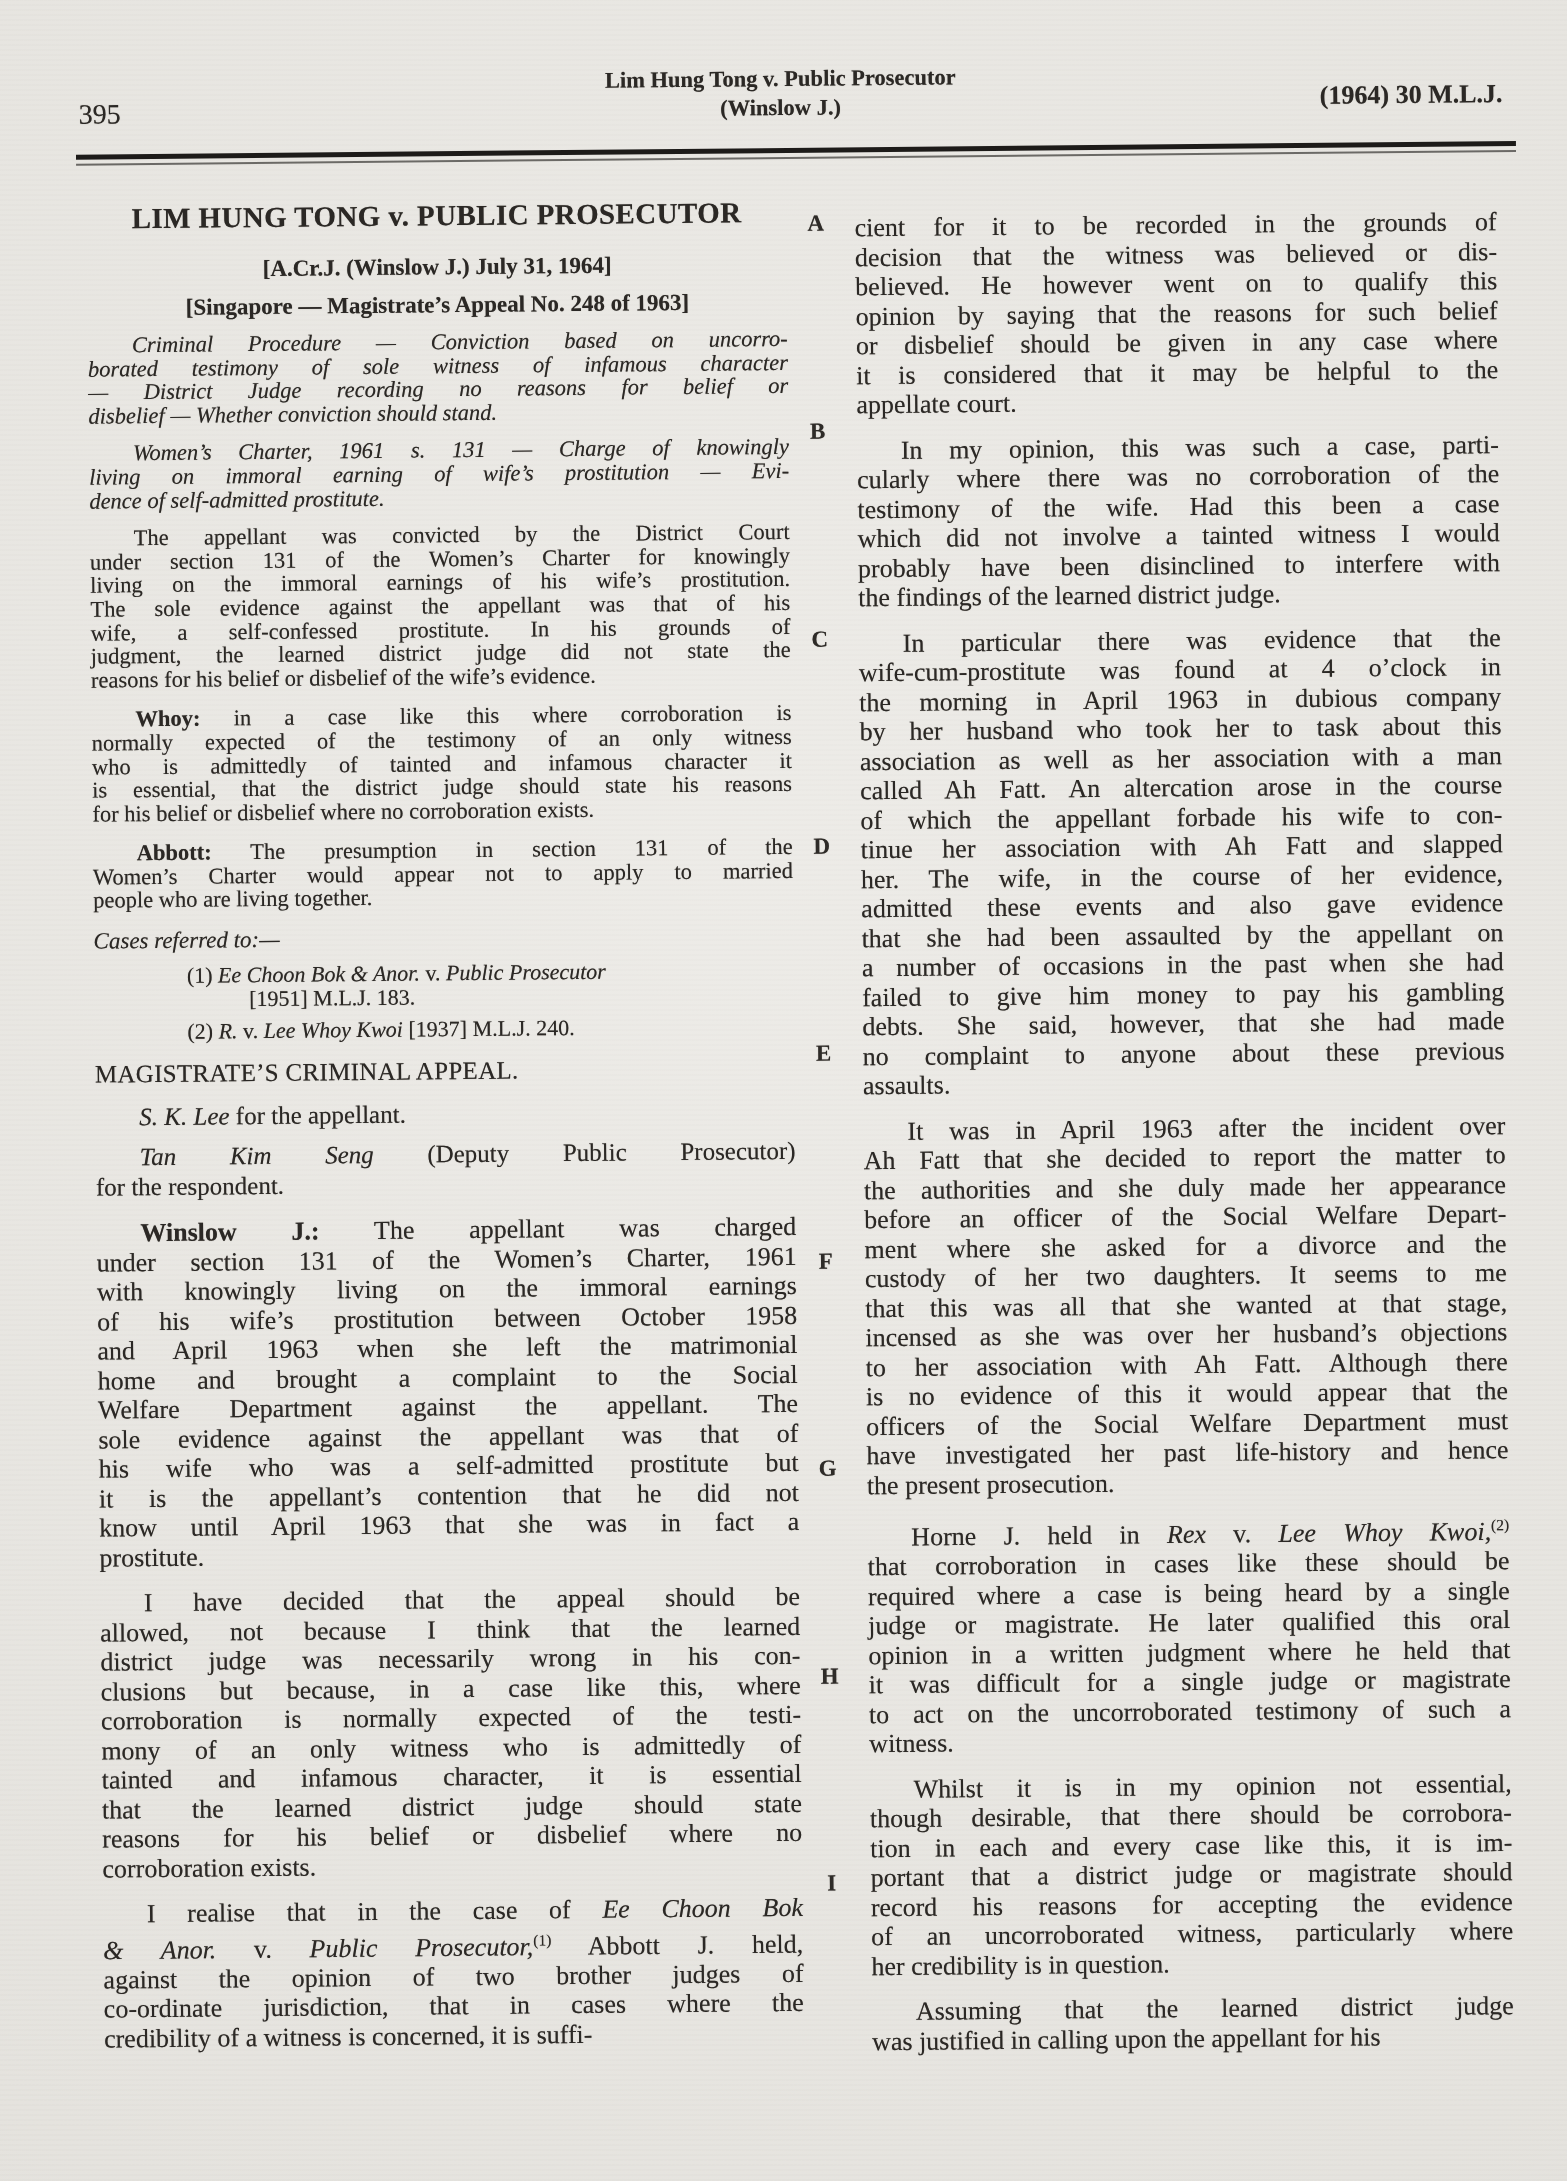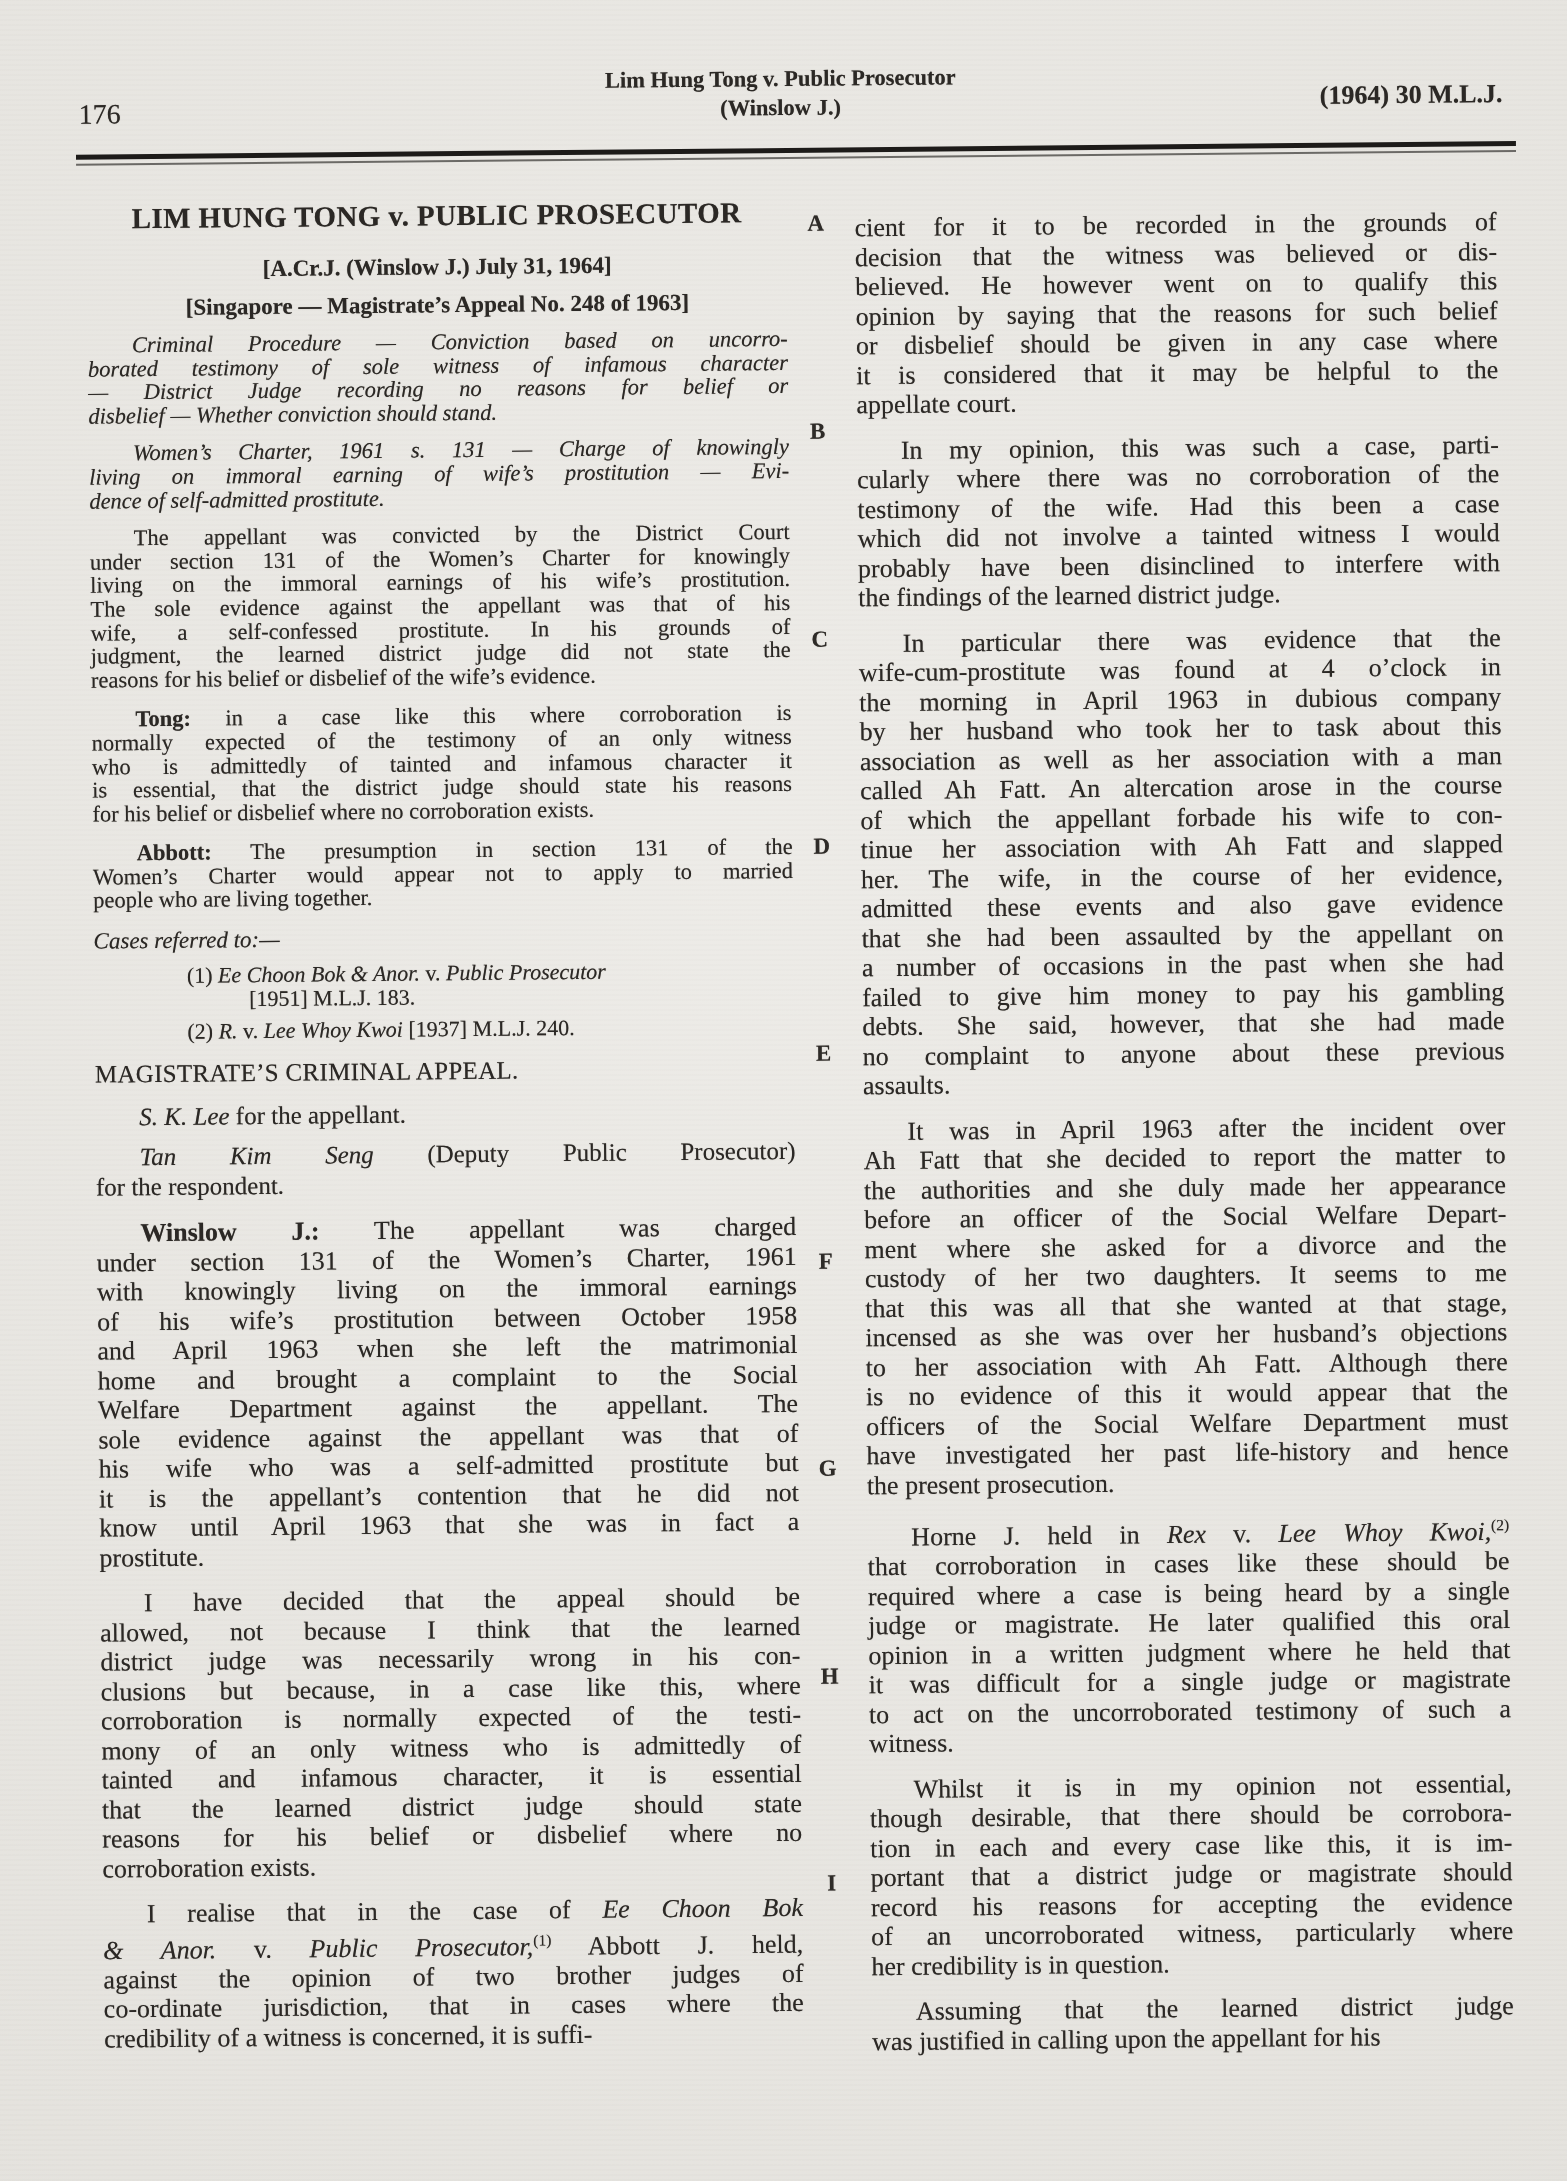--- a/index.html
+++ b/index.html
@@ -63,21 +63,21 @@
 
   .mletter { position:absolute; left:800px; width:48px; text-align:center;
              font-weight:bold; font-size:23px; color:#2e2b28; }
 </style>
 </head>
 <body>
 
 <div id="paper">
   <div id="content">
 
-    <div class="pgnum txt">176</div>
+    <div class="pgnum txt">395</div>
 
     <div class="runhead txt">
       <div>Lim Hung Tong v. Public Prosecutor</div>
       <div>(Winslow J.)</div>
     </div>
 
     <div class="cite txt">(1964) 30 M.L.J.</div>
 
     <div class="rule1"></div>
     <div class="rule2"></div>
@@ -102,21 +102,21 @@
       <div class="para small ind">
           <div class="ln">The appellant was convicted by the District Court</div>
           <div class="ln">under section 131 of the Women’s Charter for knowingly</div>
           <div class="ln">living on the immoral earnings of his wife’s prostitution.</div>
           <div class="ln">The sole evidence against the appellant was that of his</div>
           <div class="ln">wife, a self-confessed prostitute.  In his grounds of</div>
           <div class="ln">judgment, the learned district judge did not state the</div>
           <div class="ln end">reasons for his belief or disbelief of the wife’s evidence.</div>
         </div>
       <div class="para small ind">
-          <div class="ln"><span class="b">Tong:</span><span> in a case like this where corroboration is</span></div>
+          <div class="ln"><span class="b">Whoy:</span><span> in a case like this where corroboration is</span></div>
           <div class="ln">normally expected of the testimony of an only witness</div>
           <div class="ln">who is admittedly of tainted and infamous character it</div>
           <div class="ln">is essential, that the district judge should state his reasons</div>
           <div class="ln end">for his belief or disbelief where no corroboration exists.</div>
         </div>
       <div class="para small ind">
           <div class="ln"><span class="b">Abbott:</span><span> The presumption in section 131 of the</span></div>
           <div class="ln">Women’s Charter would appear not to apply to married</div>
           <div class="ln end">people who are living together.</div>
         </div>

